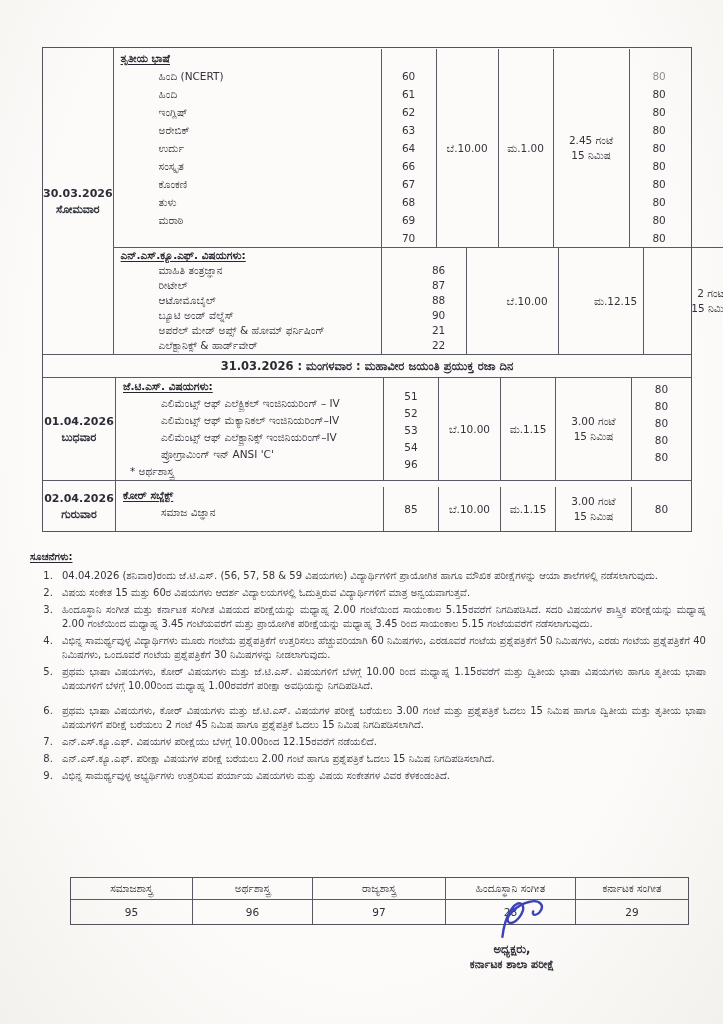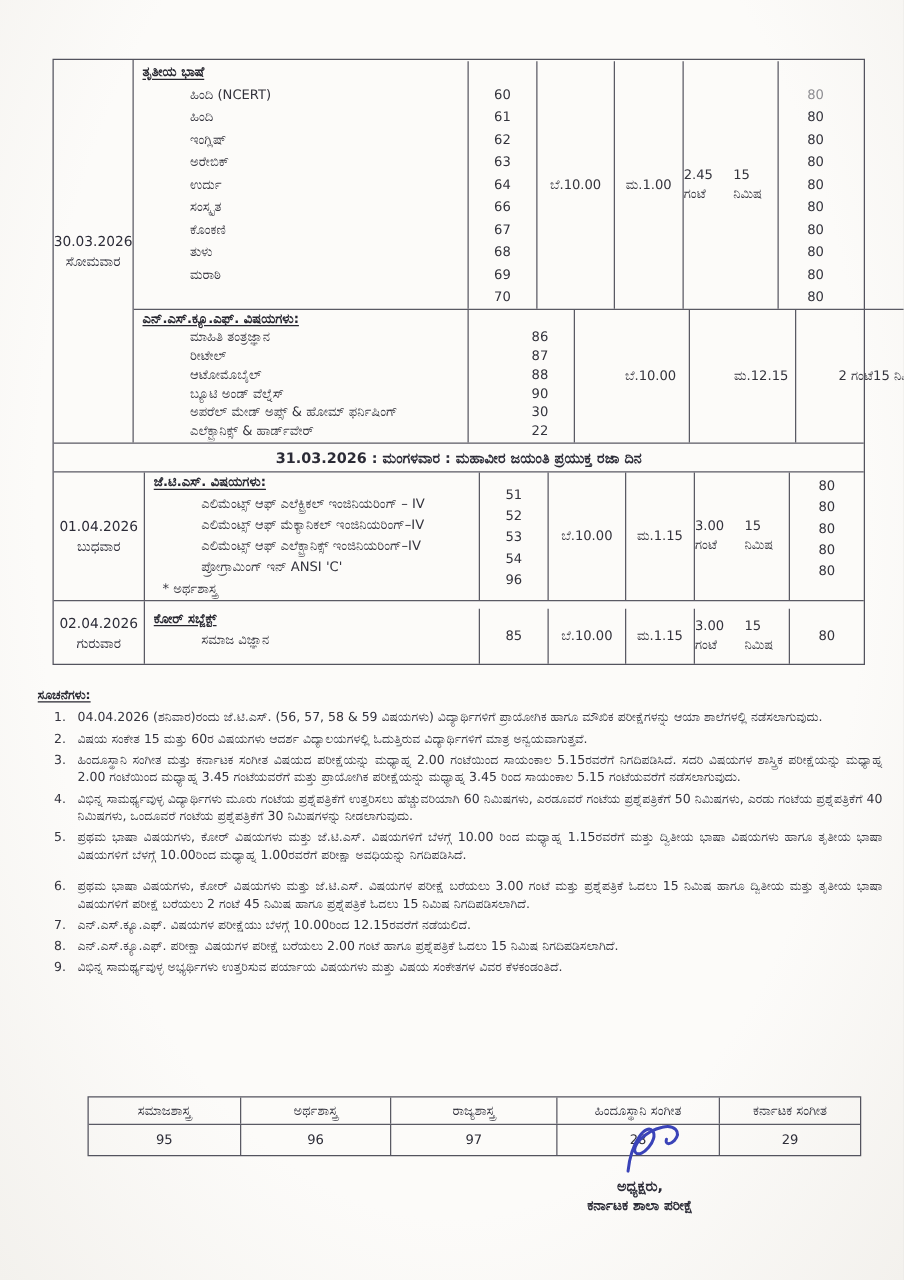--- a/index.html
+++ b/index.html
@@ -17,35 +17,35 @@
   .ttable{
     position:absolute;left:42px;top:47px;width:650px;
     border:1.6px solid #53535e;box-sizing:border-box;
     background:transparent;
   }
   .block{display:flex;}
   .bt{border-top:1px solid #5a5a64;}
   .datecol{
     width:73px;box-sizing:border-box;border-right:1px solid #5a5a64;
     display:flex;flex-direction:column;justify-content:center;align-items:center;
-    gap:3px;font-weight:normal;font-size:11px;color:#2c2c38;text-align:center;
+    gap:3px;font-weight:bold;font-size:11px;color:#2c2c38;text-align:center;
   }
   .body{flex:1;display:flex;flex-direction:column;}
   .section{display:flex;}
   .section + .section{border-top:1px solid #5a5a64;gap:30px;}
   .col{box-sizing:border-box;border-right:1px solid #5a5a64;}
   .section .col:last-child{border-right:none;}
   .subj{width:268px;}
   .code{width:55px;text-align:center;}
   .start{width:62px;}
   .end{width:55px;}
   .dur{width:76px;}
   .marks{width:59px;text-align:center;}
   .timecell{display:flex;align-items:center;justify-content:center;font-size:10.5px;color:#33333c;}
-  .durcell{display:flex;flex-direction:row;align-items:center;justify-content:center;font-size:10.5px;line-height:15px;}
+  .durcell{display:flex;flex-direction:column;align-items:center;justify-content:center;font-size:10.5px;line-height:15px;}
   .line{height:18px;line-height:18px;font-size:10.5px;overflow:hidden;white-space:nowrap;}
   .hdr{font-weight:bold;text-decoration:underline;text-underline-offset:2px;padding-left:7px;color:#26262f;}
   .subj .item{padding-left:45px;}
   .secA{height:199px;padding-top:1px;box-sizing:border-box;}
   .secA .code, .secA .marks{padding-top:18px;box-sizing:border-box;}
   .secA .marks > :first-child{opacity:.55;}
   .secB{height:106px;}
   .secB .line{height:15px;line-height:15px;}
   .secB .code, .secB .marks{padding-top:15px;box-sizing:border-box;}
   .secC{height:102px;}
@@ -158,21 +158,21 @@
               <div class="line item">ಆಟೋಮೊಬೈಲ್</div>
               <div class="line item">ಬ್ಯೂಟಿ ಅಂಡ್ ವೆಲ್ನೆಸ್</div>
               <div class="line item">ಅಪರೆಲ್ ಮೇಡ್ ಅಪ್ಸ್ &amp; ಹೋಮ್ ಫರ್ನಿಷಿಂಗ್</div>
               <div class="line item">ಎಲೆಕ್ಟ್ರಾನಿಕ್ಸ್ &amp; ಹಾರ್ಡ್‌ವೇರ್</div>
             </div>
           <div class="col code">
               <div class="line">86</div>
               <div class="line">87</div>
               <div class="line">88</div>
               <div class="line">90</div>
-              <div class="line">30</div>
+              <div class="line">21</div>
               <div class="line">22</div>
             </div>
           <div class="col start timecell">ಬೆ.10.00</div>
           <div class="col end timecell">ಮ.12.15</div>
           <div class="col dur durcell">
             <div>2 ಗಂಟೆ</div>
             <div>15 ನಿಮಿಷ</div>
           </div>
           <div class="col marks">
               <div class="line">60</div>

